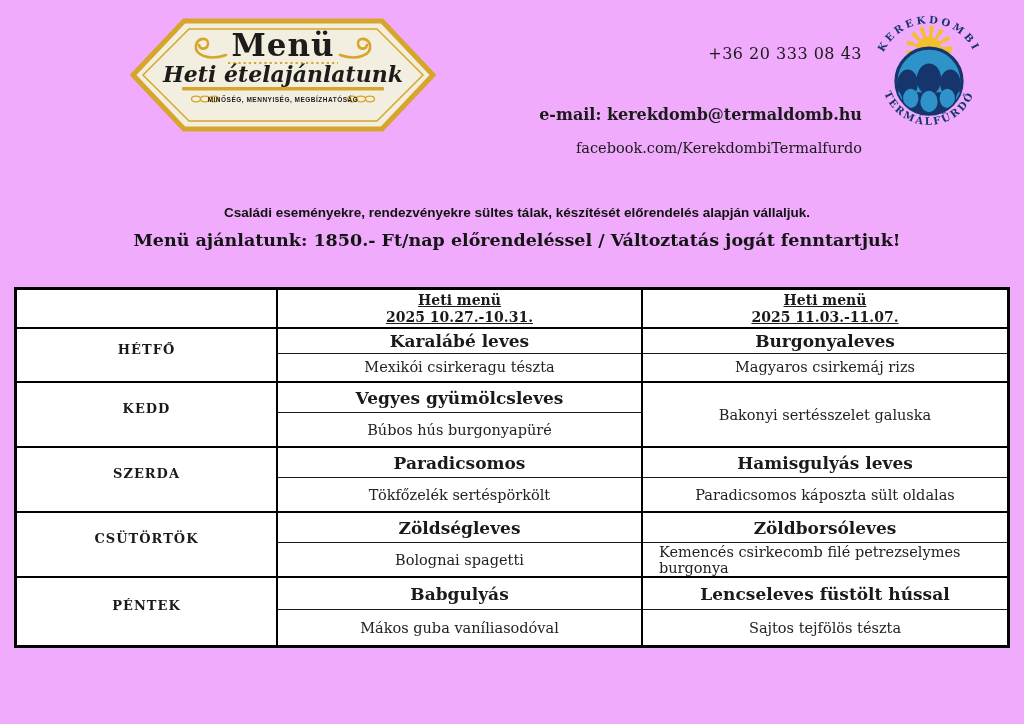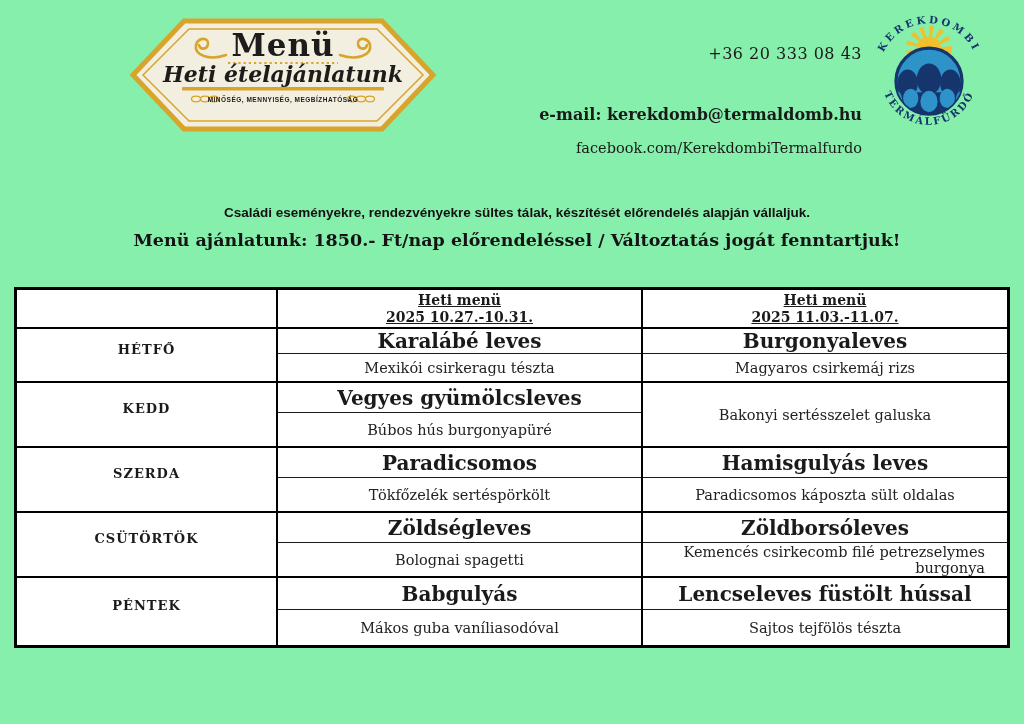--- a/index.html
+++ b/index.html
@@ -1,17 +1,17 @@
 <!DOCTYPE html>
 <html style="--gold: #d8a52c; --cream: #f2efe1; --ink: #1d1c1a; --navy: #16356d; --blue: #2e93c9; --sun: #f2bf2d;"><head>
 <meta charset="utf-8">
 <style>
   html,body{margin:0;padding:0;background:#888;}
   .page{
-    position:relative;width:1024px;height:724px;background:#86efac;
+    position:relative;width:1024px;height:724px;background:#f0abfc;
     font-family:"DejaVu Serif", serif;color:#1a1a1a;overflow:hidden;margin:0 auto;
   }
   
   .badge{position:absolute;left:130px;top:14px;width:306px;height:122px;}
   .contact{position:absolute;left:520px;top:0;width:342px;text-align:right;}
   .contact .phone{position:absolute;top:44px;right:0;width:342px;font-size:16px;font-weight:normal;letter-spacing:.5px;}
   .contact .email{position:absolute;top:105px;right:0;width:342px;font-size:16px;font-weight:bold;}
   .contact .facebook{position:absolute;top:140px;right:0;width:342px;font-size:14.5px;}
   .brandlogo{position:absolute;left:864px;top:4px;width:130px;height:134px;}
   
@@ -25,23 +25,23 @@
   .t-row{display:grid;grid-template-columns:261px 363px 1fr;box-sizing:border-box;}
   .t-row + .t-row{border-top:2.5px solid #000;}
   .t-head{height:37px;text-decoration:underline;}
   .head-cell{display:flex;flex-direction:column;align-items:center;justify-content:center;
     font-weight:bold;font-size:14px;line-height:17px;}
   .day-cell{display:flex;align-items:center;justify-content:center;border-right:2px solid #000;
     font-weight:bold;font-size:13px;letter-spacing:1px;padding-bottom:12px;box-sizing:border-box;}
   .menu-cell{display:flex;flex-direction:column;box-sizing:border-box;}
   .menu-cell.w2{border-left:2px solid #000;}
   .dish-soup{flex:47;display:flex;align-items:center;justify-content:center;
-    font-weight:bold;font-size:20px;border-bottom:1.5px solid #1a1a1a;padding:0 22px;text-align:center;}
+    font-weight:bold;font-size:17px;border-bottom:1.5px solid #1a1a1a;padding:0 22px;text-align:center;}
   .dish-main{flex:53;display:flex;align-items:center;justify-content:center;
-    font-size:14.5px;color:#222;padding:0 22px;text-align:right;}
+    font-size:14.5px;color:#222;padding:0 16px;text-align:left;}
   .r0{height:54px;} .r1{height:65px;} .r2{height:65px;} .r3{height:65px;} .r4{height:69px;}
   
   .gold-stroke{stroke:var(--gold);fill:none;}
   text{user-select:none;}
 </style>
 </head>
 <body>
 
 <div class="page">
 

